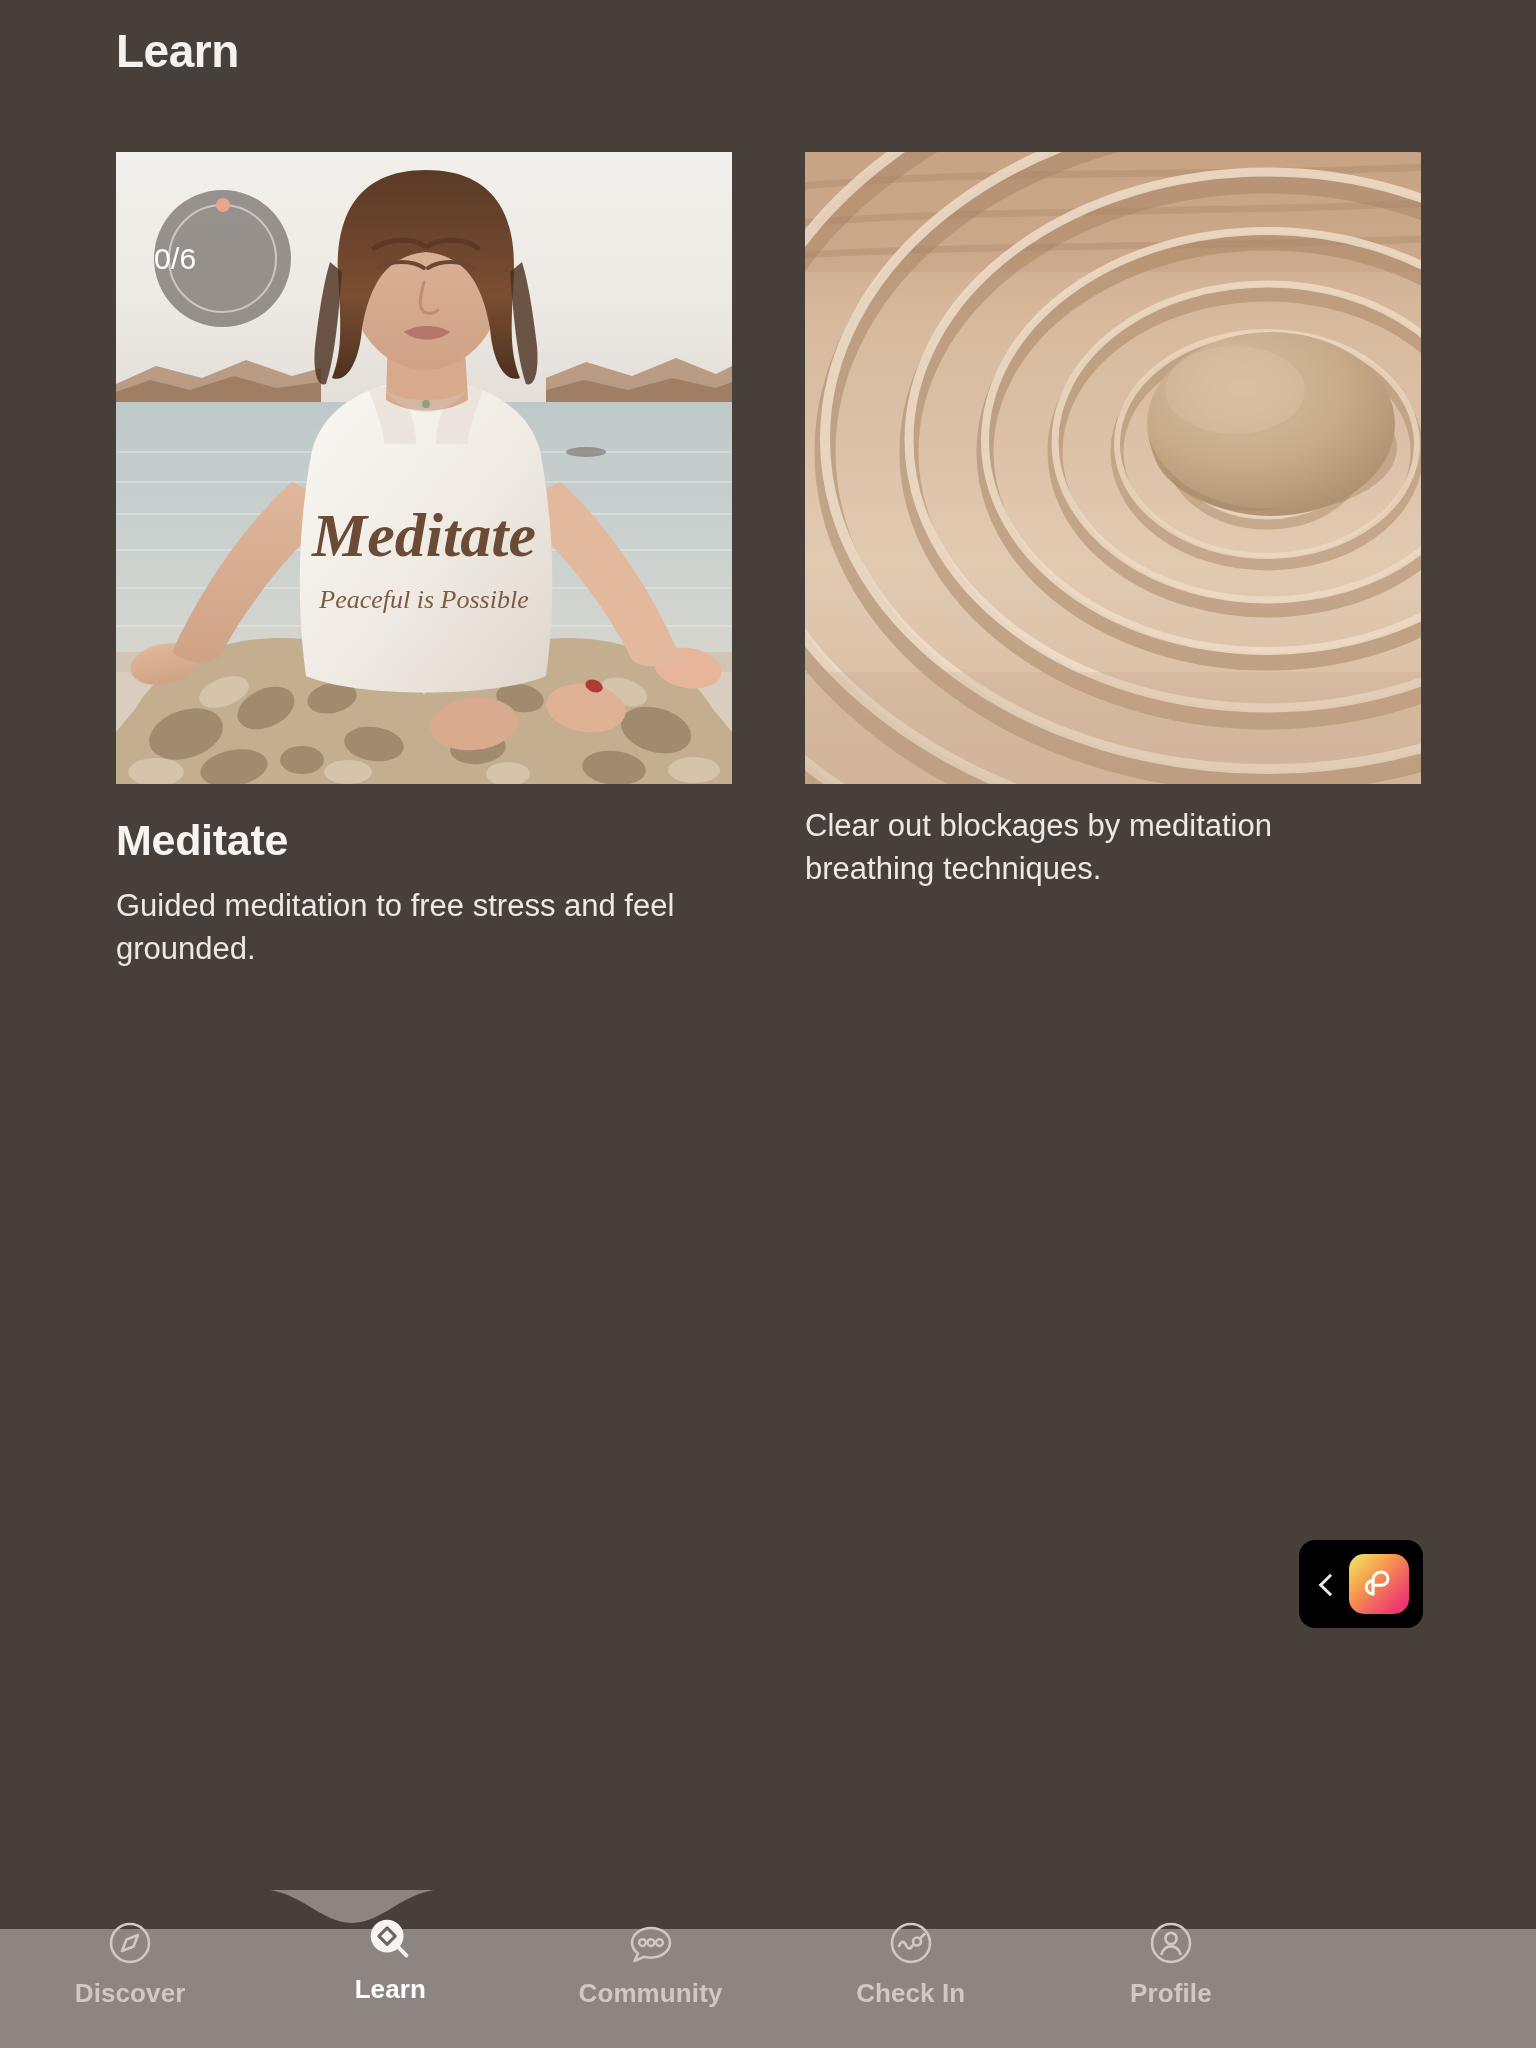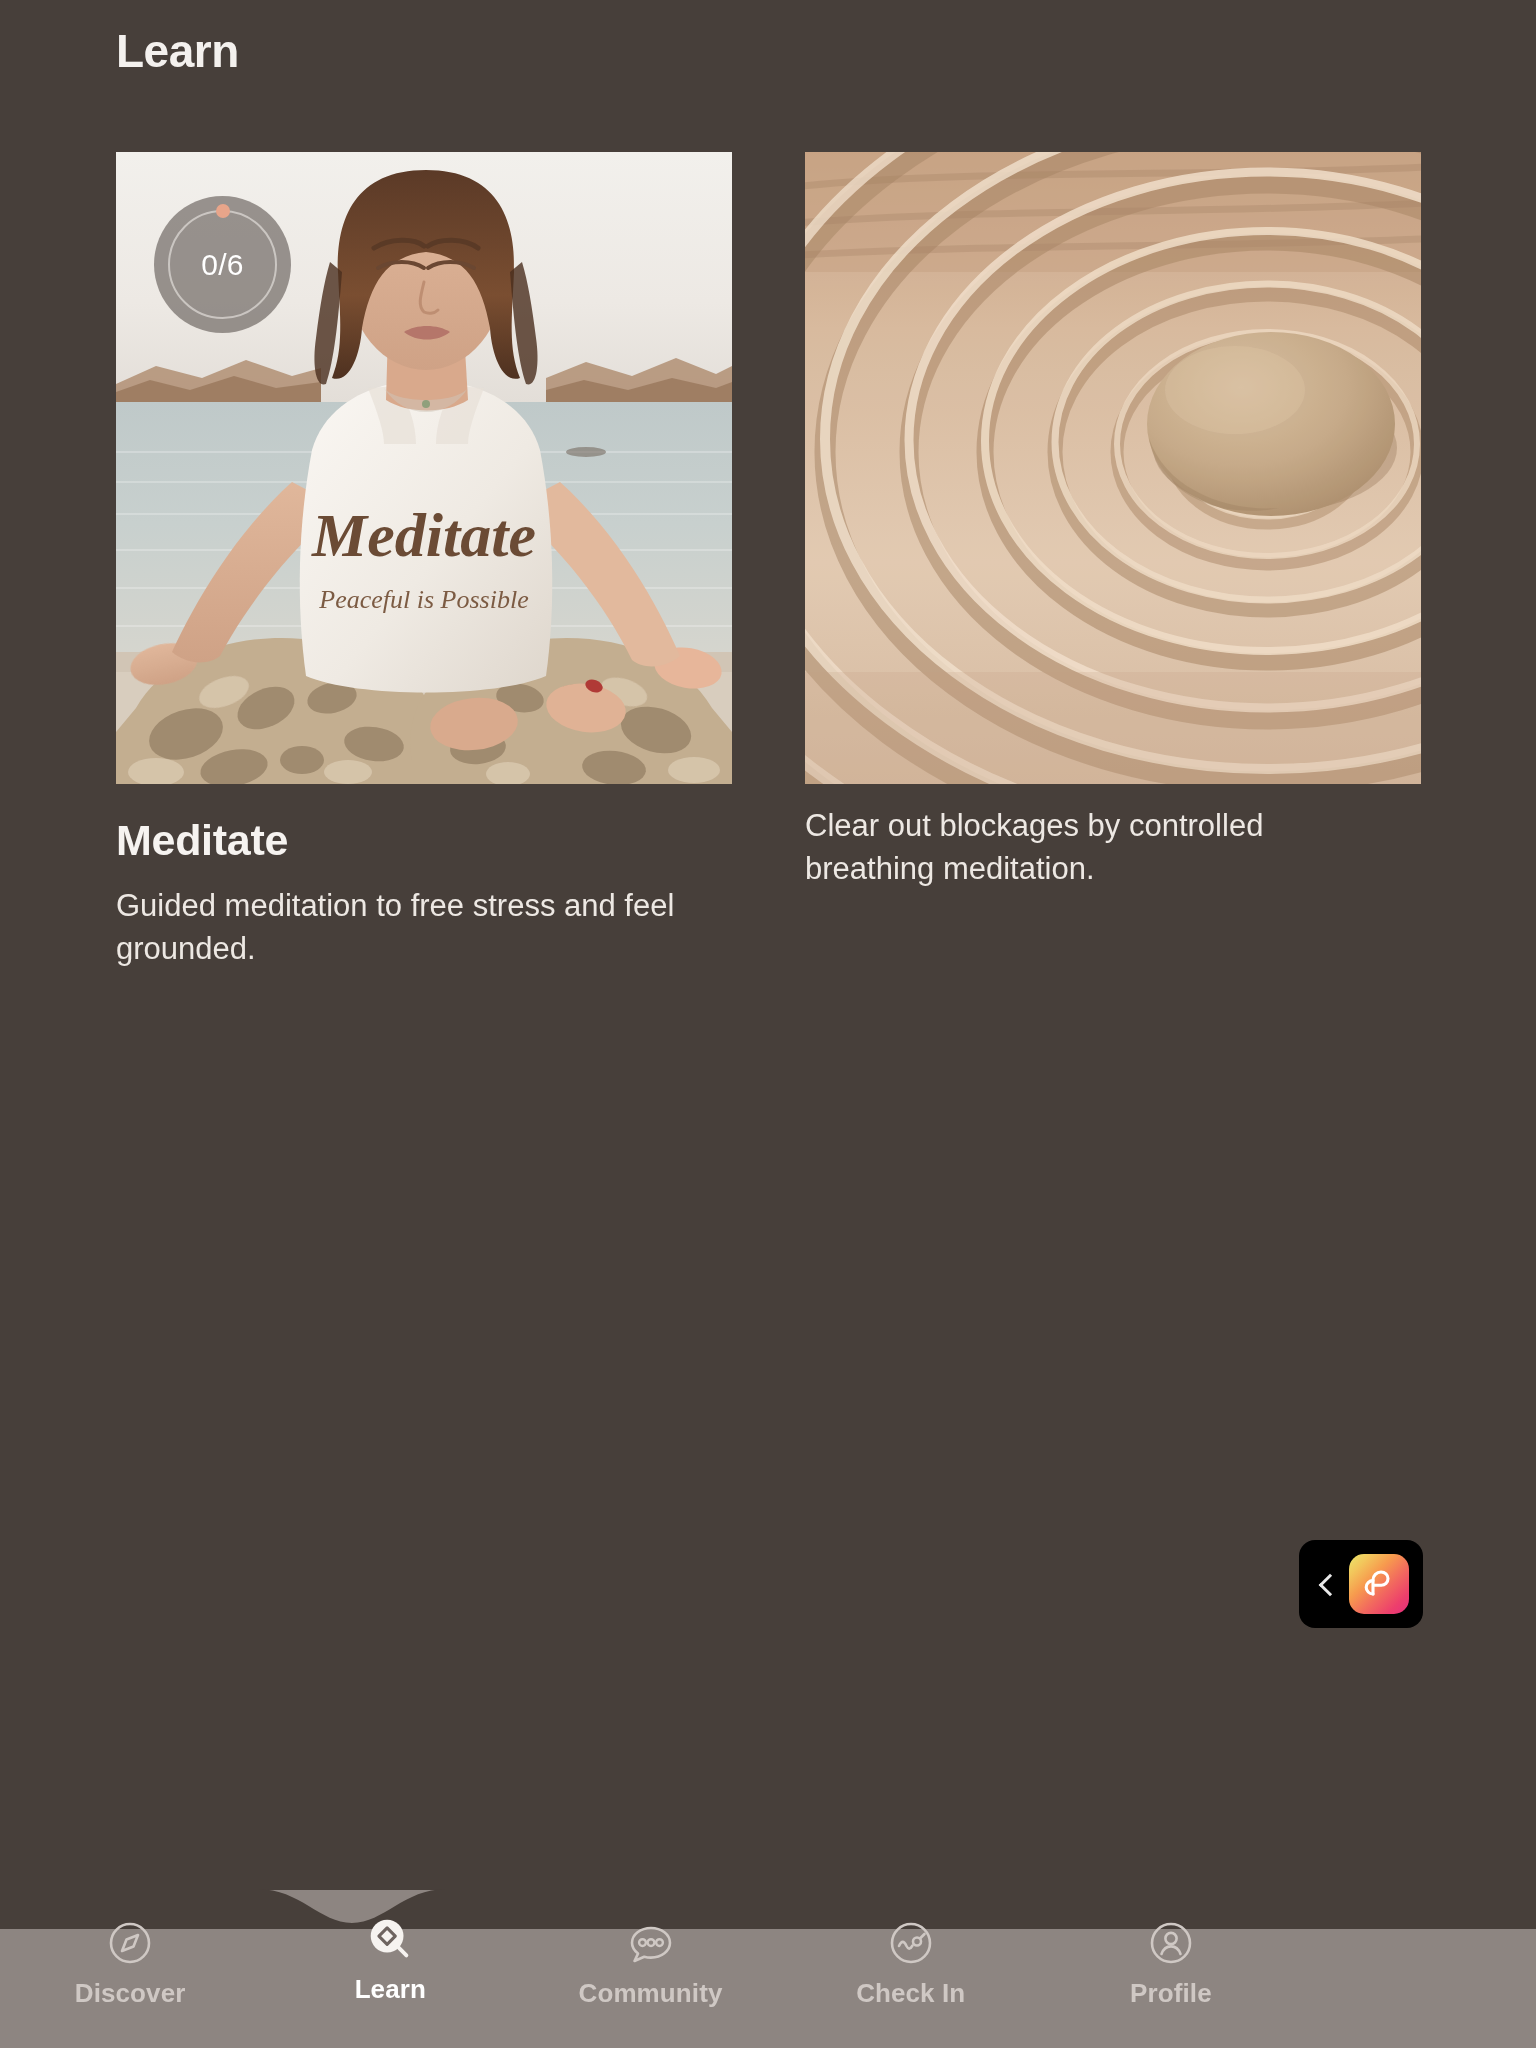--- a/index.html
+++ b/index.html
@@ -52,28 +52,28 @@
     overflow: hidden;
     background: #CBB8A4;
   }
 
   .card-thumb svg.photo { display: block; width: 616px; height: 632px; }
 
   
   .progress-badge {
     position: absolute;
     left: 38px;
-    top: 44px;
+    top: 38px;
     width: 137px;
     height: 137px;
     border-radius: 50%;
     background: rgba(70, 63, 58, 0.55);
     display: flex;
     align-items: center;
-    justify-content: center;
+    justify-content: flex-start;
   }
   .progress-badge.light { background: rgba(112, 106, 101, 0.70); }
 
   .progress-badge .ring {
     position: absolute;
     left: 14px;
     top: 14px;
     width: 109px;
     height: 109px;
     border-radius: 50%;
@@ -409,21 +409,21 @@
           <ellipse cx="430" cy="238" rx="70" ry="44" fill="#E0C8A8" opacity="0.35"></ellipse>
           <path d="M344 286 C360 336 420 360 474 356 C412 368 352 340 344 286 Z" fill="#9C7F5F" opacity="0.4"></path>
 
           <rect x="0" y="0" width="616" height="632" fill="#C9A888" opacity="0.08"></rect>
           <rect x="0" y="520" width="616" height="112" fill="#C2A183" opacity="0.22"></rect>
         </g>
       </svg>
 
     </div>
 
-    <div class="card-desc">Clear out blockages by controlled breathing meditation.</div>
+    <div class="card-desc">Clear out blockages by meditation breathing techniques.</div>
   </div>
 
 </div>
 
 <div class="app-pill">
   <span class="chev"></span>
   <span class="app-icon">
     <svg width="40" height="40" viewBox="0 0 40 40">
       <path d="M14 30 L14 16 C14 11.6 17.6 8 22 8 C26 8 29 11 29 14.6 C29 18.4 26 21.2 22.2 21.2 L14.4 21.2" fill="none" stroke="#FFFFFF" stroke-width="3.1" stroke-linecap="round" stroke-linejoin="round"></path>
       <path d="M14 30 C10.2 30 7.2 27 7.2 23.2 C7.2 19.6 10.2 16.6 14 16.6" fill="none" stroke="#FFFFFF" stroke-width="3.1" stroke-linecap="round"></path>

